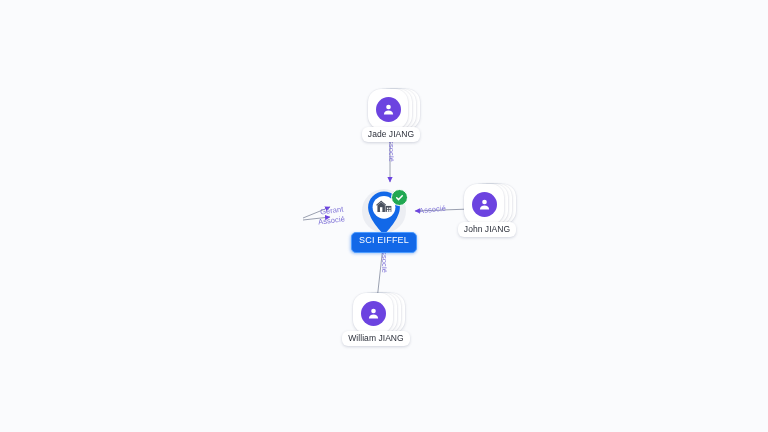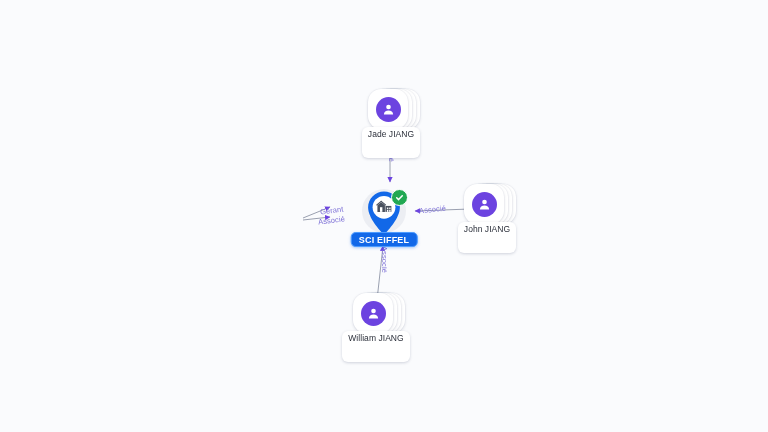--- a/index.html
+++ b/index.html
@@ -79,21 +79,21 @@
     justify-content: center;
   }
   .avatar-circle svg { display: block; }
 
   .node-label {
     position: relative;
     margin: -5px auto 0;
     display: table;
     background: #ffffff;
     border-radius: 6px;
-    padding: 2px 6px 19px;
+    padding: 2px 6px 3px;
     font-size: 8.5px;
     color: #2b2f3a;
     white-space: nowrap;
     box-shadow: 0 1px 3px rgba(40,50,90,.2);
     letter-spacing: .05px;
   }
 
   
   #company-node {
     position: absolute;
@@ -120,23 +120,23 @@
   .pin-label {
     position: absolute;
     left: 50%;
     top: 48px;
     transform: translateX(-50%);
     background: #1268e8;
     border: 1.5px solid #4c9bff;
     border-radius: 5px;
     color: #ffffff;
     font-size: 9px;
-    font-weight: bold;
+    font-weight: normal;
     letter-spacing: .2px;
-    padding: 2px 7px 1px;
+    padding: 2px 7px 7px;
     white-space: nowrap;
     box-shadow: 0 1px 3px rgba(18,104,232,.35);
   }
   .verify-badge {
     position: absolute;
     left: 62px;
     top: 5px;
     width: 15px;
     height: 15px;
     border-radius: 50%;

